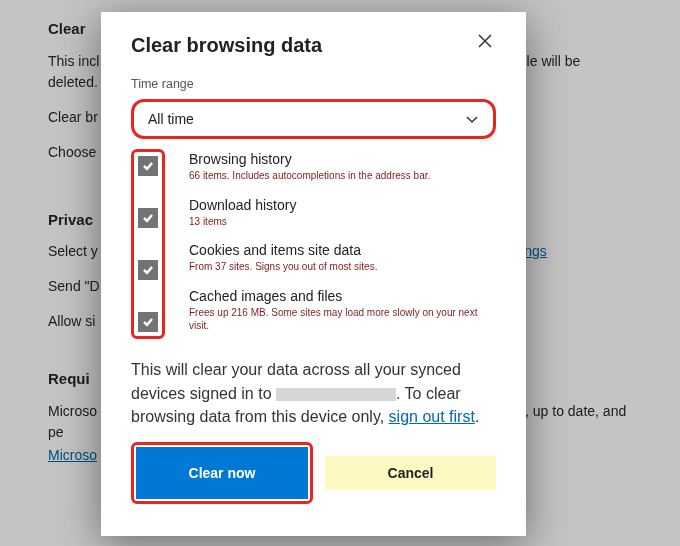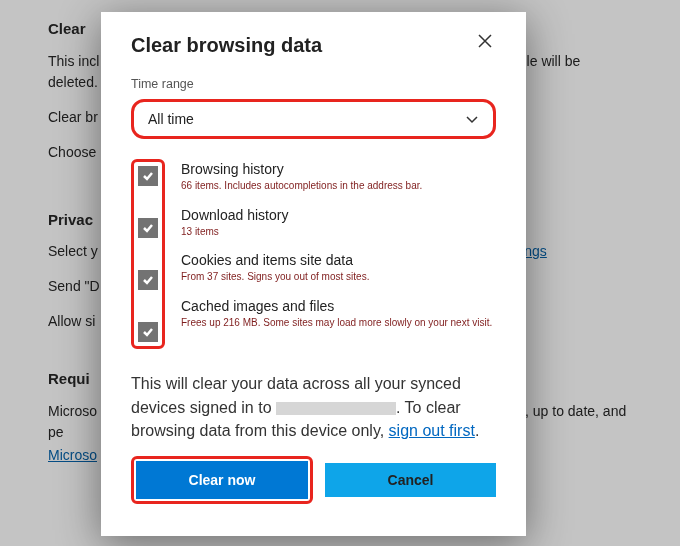--- a/index.html
+++ b/index.html
@@ -84,22 +84,21 @@
     }
     .chevron { width: 14px; height: 14px; }
     .options {
       margin-top: 10px;
       flex: 1;
       position: relative;
       overflow: hidden;
     }
     .options-inner {
       display: flex;
-      gap: 16px;
-      margin-top: 10px;
+      gap: 24px;
     }
     .checkbox-column {
       border: 3px solid #e8251e;
       border-radius: 6px;
       padding: 4px 4px;
       display: flex;
       flex-direction: column;
       gap: 32px;
     }
     .chk {
@@ -139,33 +138,33 @@
       gap: 12px;
       margin-top: 14px;
     }
     .actions-hl {
       border: 3px solid #e8251e;
       border-radius: 6px;
       padding: 2px;
     }
     .btn {
       width: 172px;
-      height: 38px;
+      height: 52px;
       border:none;
       font-size:14px;
       font-family:inherit;
       cursor:pointer;
     }
     .btn-primary {
       background:#0078d4;
       color:#fff;
       font-weight:600;
     }
     .btn-secondary {
-      background:#0ea5e9;
+      background:#fef9c3;
       color:#222;
       font-weight:600;
       align-self:center;
       height:34px;
     }
   </style>
 </head>
 <body>
 
 <div class="bg-page">

